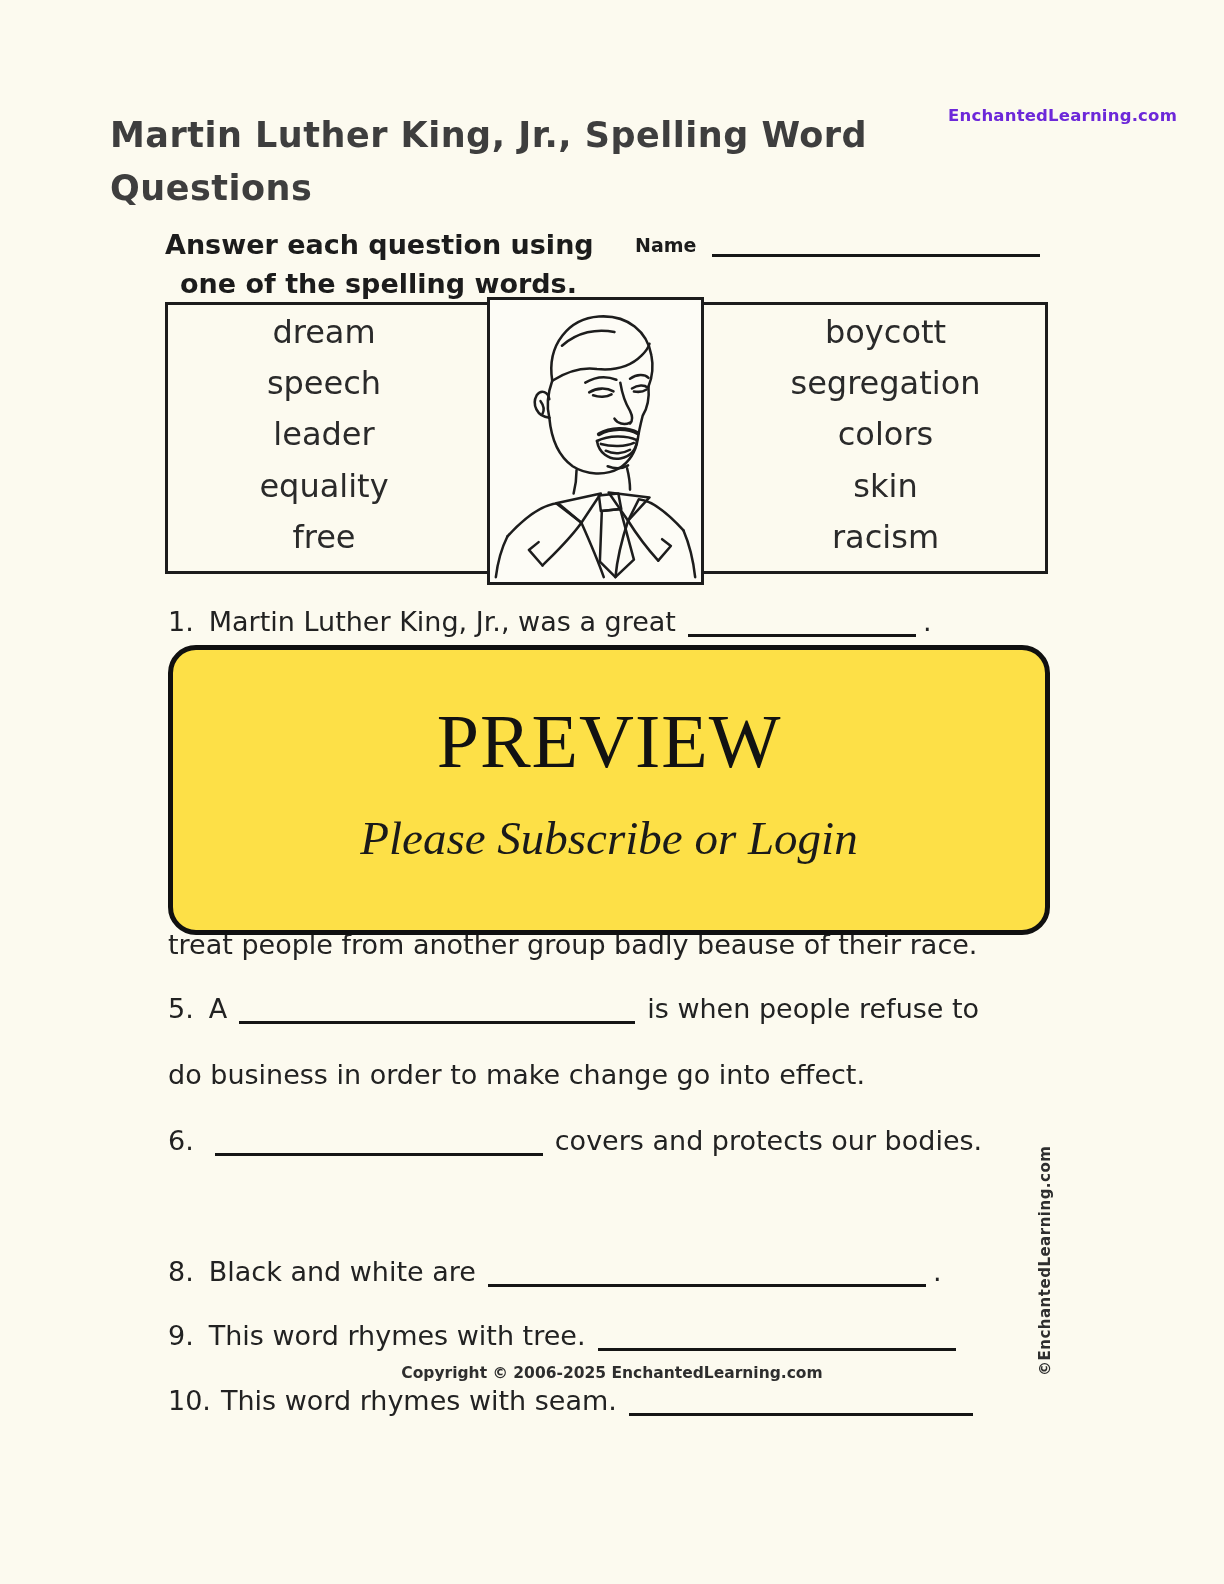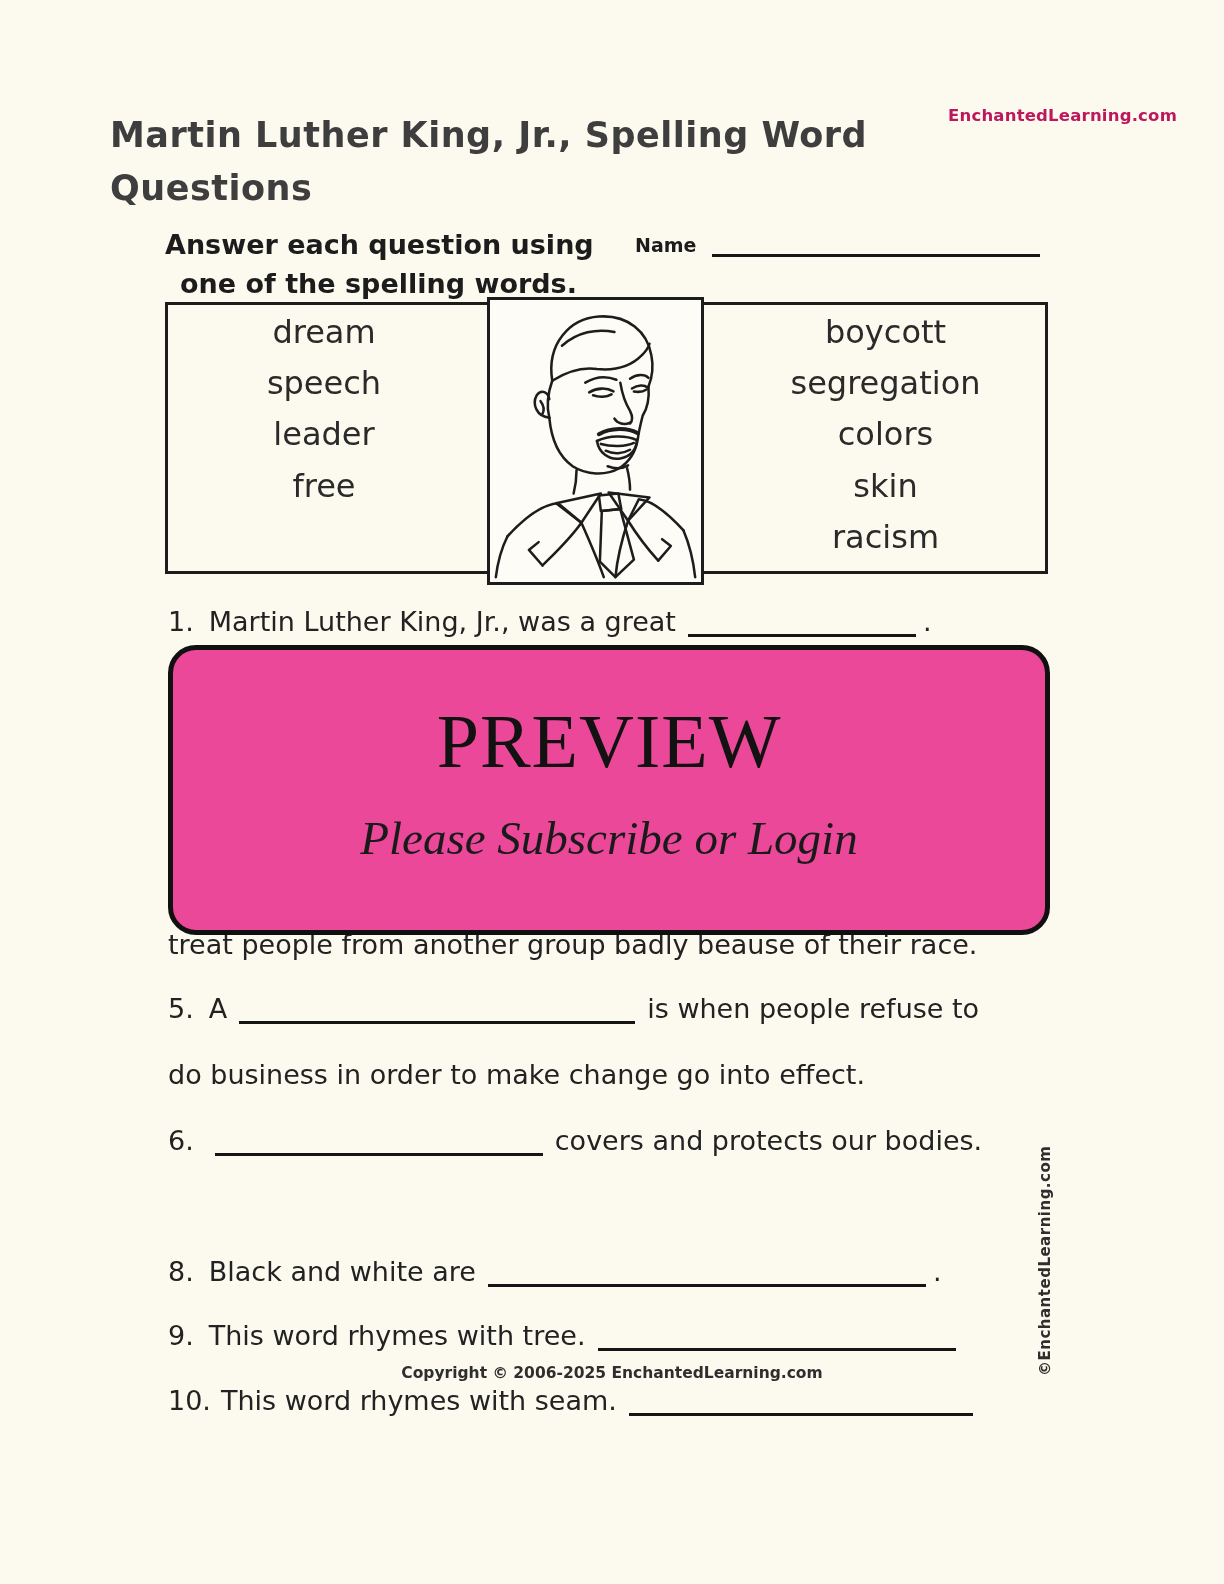--- a/index.html
+++ b/index.html
@@ -8,21 +8,21 @@
     position:relative;
     width:1224px; height:1584px;
     margin:0 auto;
     background:#fcfaef;
     overflow:hidden;
     font-family:"DejaVu Sans", sans-serif;
     color:#242424;
   }
   .brand-top {
     position:absolute; top:106px; left:948px;
-    font-size:16.5px; font-weight:600; color:#be185d;
+    font-size:16.5px; font-weight:600; color:#6d28d9;
     letter-spacing:0.2px;
   }
   .title-line { position:absolute; left:110px; font-size:35px; font-weight:600; color:#3e3e3e; letter-spacing:0.5px; white-space:nowrap; }
   .title-1 { top:115px; }
   .title-2 { top:168px; }
   .instr { position:absolute; font-size:27px; font-weight:700; color:#1c1c1c; white-space:nowrap; }
   .instr-1 { top:229px; left:165px; }
   .instr-2 { top:268px; left:180px; }
   .name-row { position:absolute; top:228px; left:635px; font-size:19px; font-weight:700; color:#1c1c1c; white-space:nowrap; }
   .name-blank { display:inline-block; width:328px; height:29px; border-bottom:3px solid #161616; vertical-align:-5px; margin-left:16px; }
@@ -54,21 +54,21 @@
   .q5a { top:993px; }
   .q5b { top:1059px; }
   .q6 { top:1125px; }
   .q7 { top:1190px; }
   .q8 { top:1256px; }
   .q9 { top:1320px; }
   .q10 { top:1385px; }
 
   .preview-box {
     position:absolute; top:645px; left:168px; width:882px; height:290px;
-    background:#ec4899; border:5px solid #101010; border-radius:28px;
+    background:#fde047; border:5px solid #101010; border-radius:28px;
     z-index:3; text-align:center;
   }
   .preview-heading {
     margin-top:48px;
     font-family:"Liberation Serif", serif;
     font-size:76px; color:#121212; letter-spacing:1px;
   }
   .preview-sub {
     margin-top:26px;
     font-family:"Liberation Serif", serif;
@@ -104,20 +104,21 @@
   <div class="name-row">
     <span>Name</span><span class="name-blank"></span>
   </div>
 
   <div class="word-box"></div>
 
   <div class="word-col word-col-left">
     <div class="word-item">dream</div>
     <div class="word-item">speech</div>
     <div class="word-item">leader</div>
+    <div class="word-item">equality</div>
     <div class="word-item">free</div>
   </div>
 
   <div class="word-col word-col-right">
     <div class="word-item">boycott</div>
     <div class="word-item">segregation</div>
     <div class="word-item">colors</div>
     <div class="word-item">skin</div>
     <div class="word-item">racism</div>
   </div>

